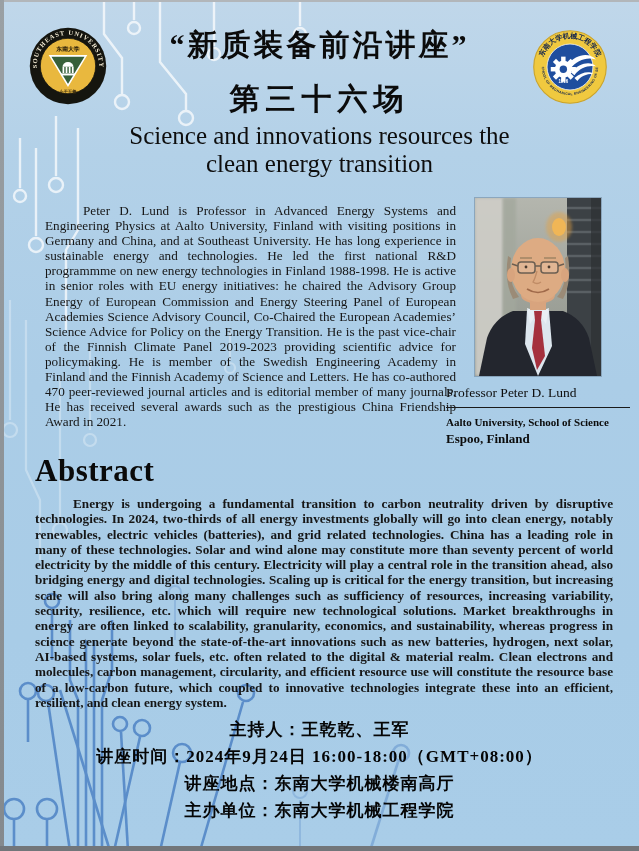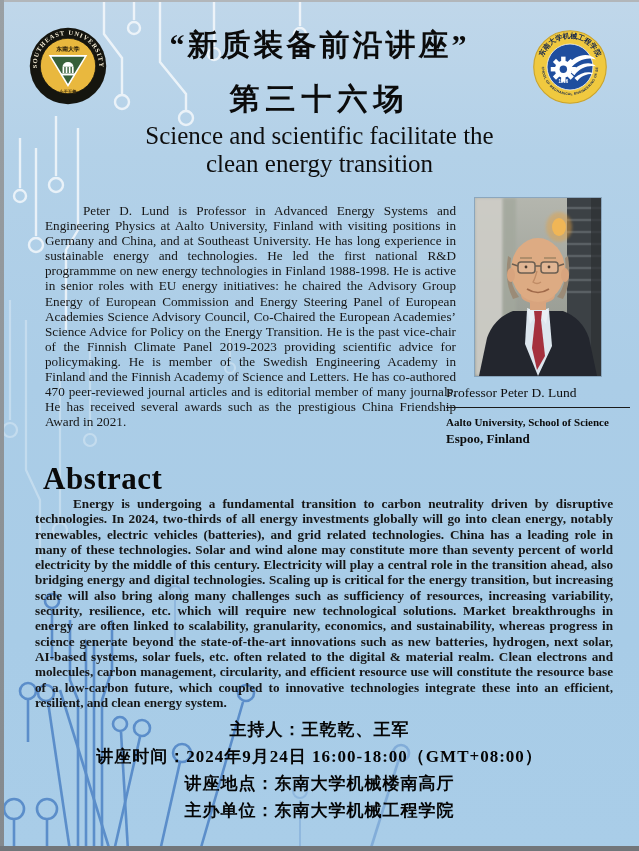--- a/index.html
+++ b/index.html
@@ -192,21 +192,21 @@
         </g>
       </g>
       <text x="41" y="72" font-size="6" font-weight="bold" text-anchor="middle" fill="#ffffff" font-family="'Liberation Sans',sans-serif">1916</text>
     </svg>
   </div>
 
   <div class="title-block">
     <div class="title-cn1">“新质装备前沿讲座”</div>
     <div class="title-cn2">第三十六场</div>
     <div class="title-en">
-      <span>Science and scientific facilitate the</span><br>
+      <span>Science and innovations resources the</span><br>
       <span>clean energy transition</span>
     </div>
   </div>
 
   <p class="bio-text" style="margin:0;">Peter D. Lund is Professor in Advanced Energy Systems and Engineering Physics at Aalto University, Finland with visiting positions in Germany and China, and at Southeast University. He has long experience in sustainable energy and technologies. He led the first national R&amp;D programmme on new energy technologies in Finland 1988-1998. He is active in senior roles with EU energy initiatives: he chaired the Advisory Group Energy of European Commission and Energy Steering Panel of European Academies Science Advisory Council, Co-Chaired the European Academies’ Science Advice for Policy on the Energy Transition. He is the past vice-chair of the Finnish Climate Panel 2019-2023 providing scientific advice for policymaking. He is member of the Swedish Engineering Academy in Finland and the Finnish Academy of Science and Letters. He has co-authored 470 peer-reviewed journal articles and is editorial member of many journals. He has received several awards such as the prestigious China Friendship Award in 2021.</p>
 
   <div class="photo-col">
     <div class="photo-frame">
       <svg viewBox="0 0 126 178" width="126" height="178">
         <defs>
@@ -265,21 +265,21 @@
         <path d="M62,73 Q60,81 58,84 Q62,87 66,84" stroke="#c08c66" stroke-width="1.3" fill="none"></path>
         <path d="M52,91 Q63,98 74,91" stroke="#a06a4a" stroke-width="1.6" fill="none"></path>
       </svg>
     </div>
     <div class="photo-caption">Professor Peter D. Lund</div>
     <hr class="caption-rule">
     <div class="affiliation">Aalto University, School of Science</div>
     <div class="affiliation-loc">Espoo, Finland</div>
   </div>
 
-  <h2 class="section-heading" id="abs-heading" style="margin:8px;font-family:Liberation Serif, serif;">Abstract</h2>
+  <h2 class="section-heading" id="abs-heading" style="margin:0;font-family:Liberation Serif, serif;">Abstract</h2>
   <p class="abs-text" style="margin:0;">Energy is undergoing a fundamental transition to carbon neutrality driven by disruptive technologies. In 2024, two-thirds of all energy investments globally will go into clean energy, notably renewables, electric vehicles (batteries), and grid related technologies. China has a leading role in many of these technologies. Solar and wind alone may constitute more than seventy percent of world electricity by the middle of this century. Electricity will play a central role in the transition ahead, also bridging energy and digital technologies. Scaling up is critical for the energy transition, but increasing scale will also bring along many challenges such as sufficiency of resources, increasing variability, security, resilience, etc. which will require new technological solutions. Market breakthroughs in energy are often linked to scalability, granularity, economics, and sustainability, whereas progress in science generate beyond the state-of-the-art innovations such as new batteries, hydrogen, next solar, AI-based systems, solar fuels, etc. often related to the digital &amp; material realm. Clean electrons and molecules, carbon management, circularity, and efficient resource use will constitute the resource base of a low-carbon future, which coupled to innovative technologies integrate these into an efficient, resilient, and clean energy system.</p>
 
   <div class="footer">
     <div>主持人：王乾乾、王军</div>
     <div>讲座时间：2024年9月24日 16:00-18:00（GMT+08:00）</div>
     <div>讲座地点：东南大学机械楼南高厅</div>
     <div>主办单位：东南大学机械工程学院</div>
   </div>
 
 </div>

